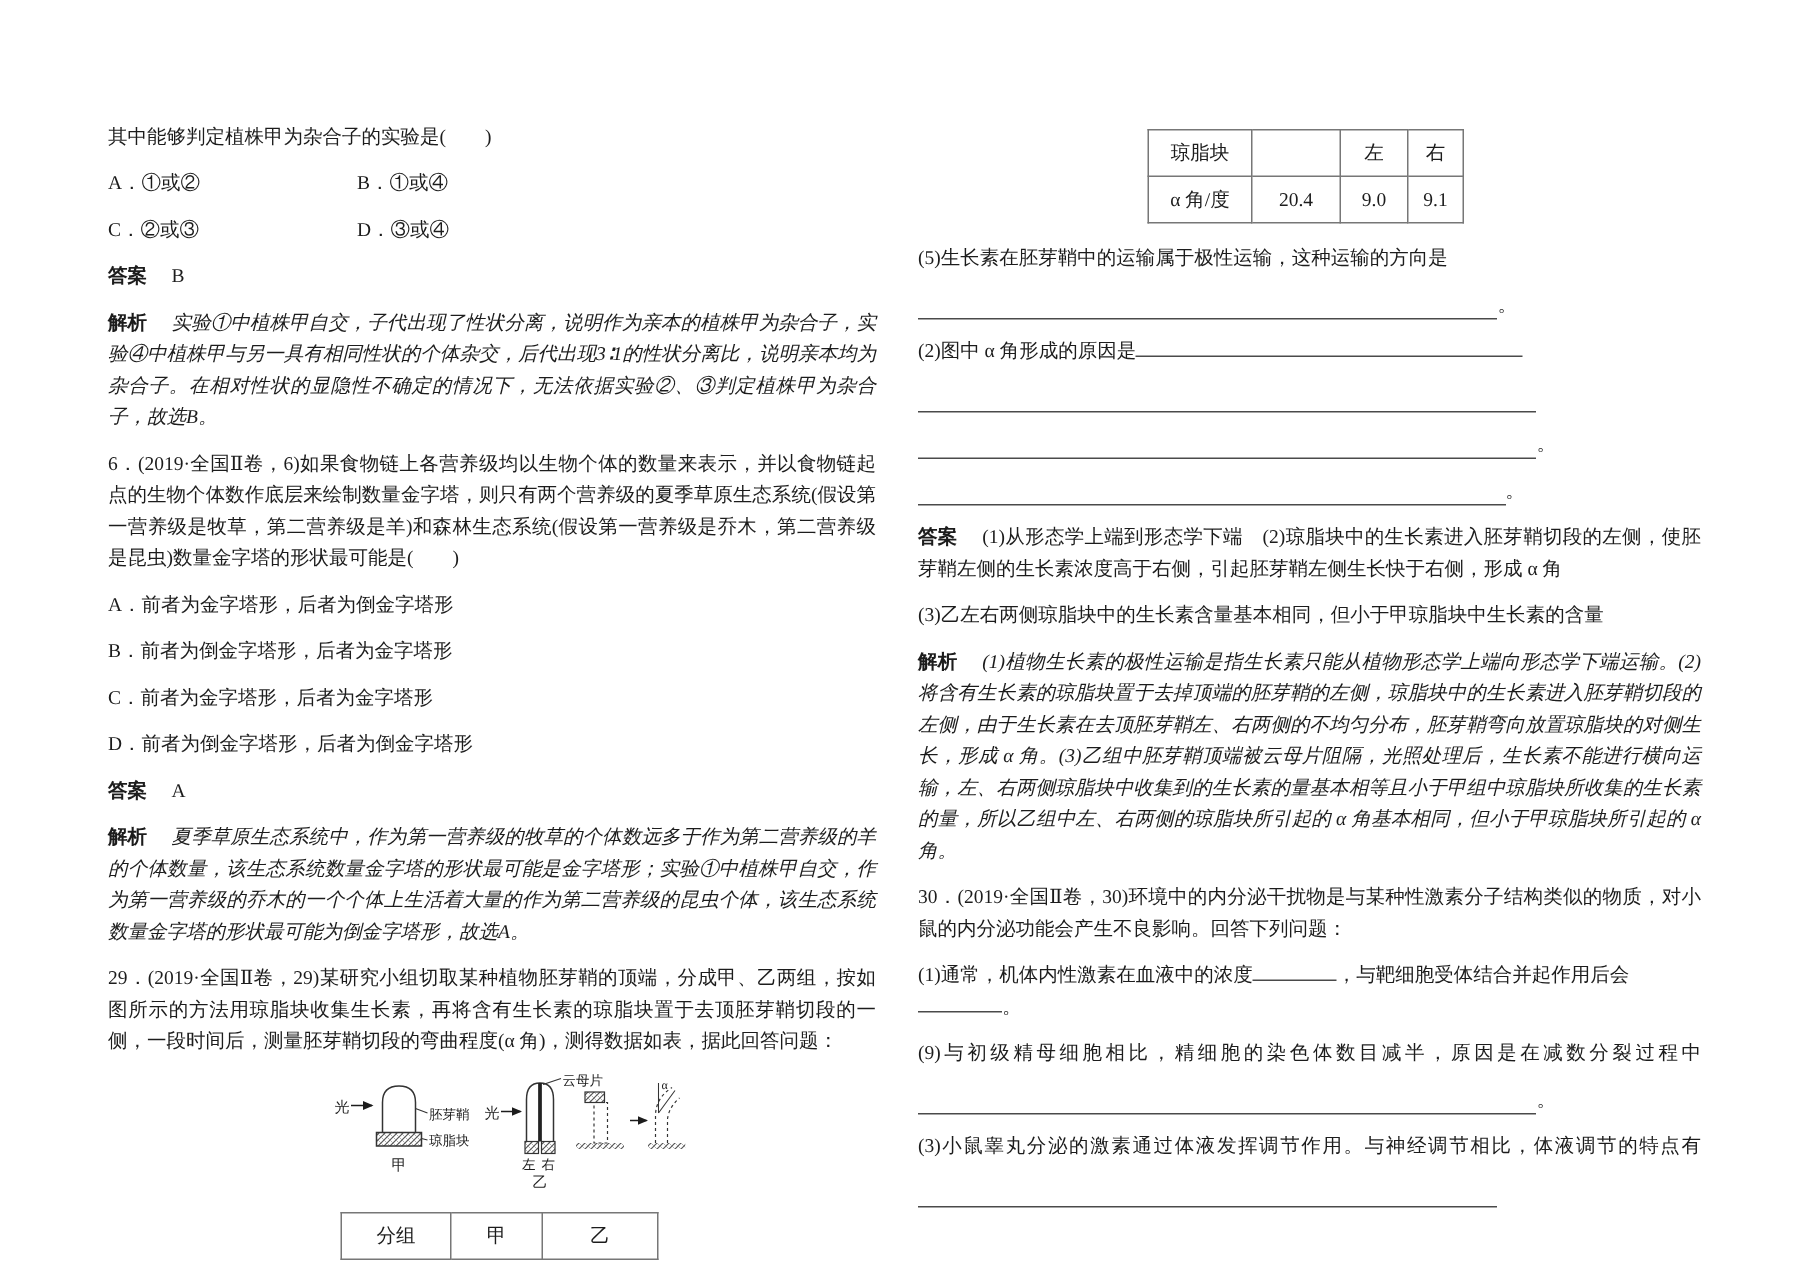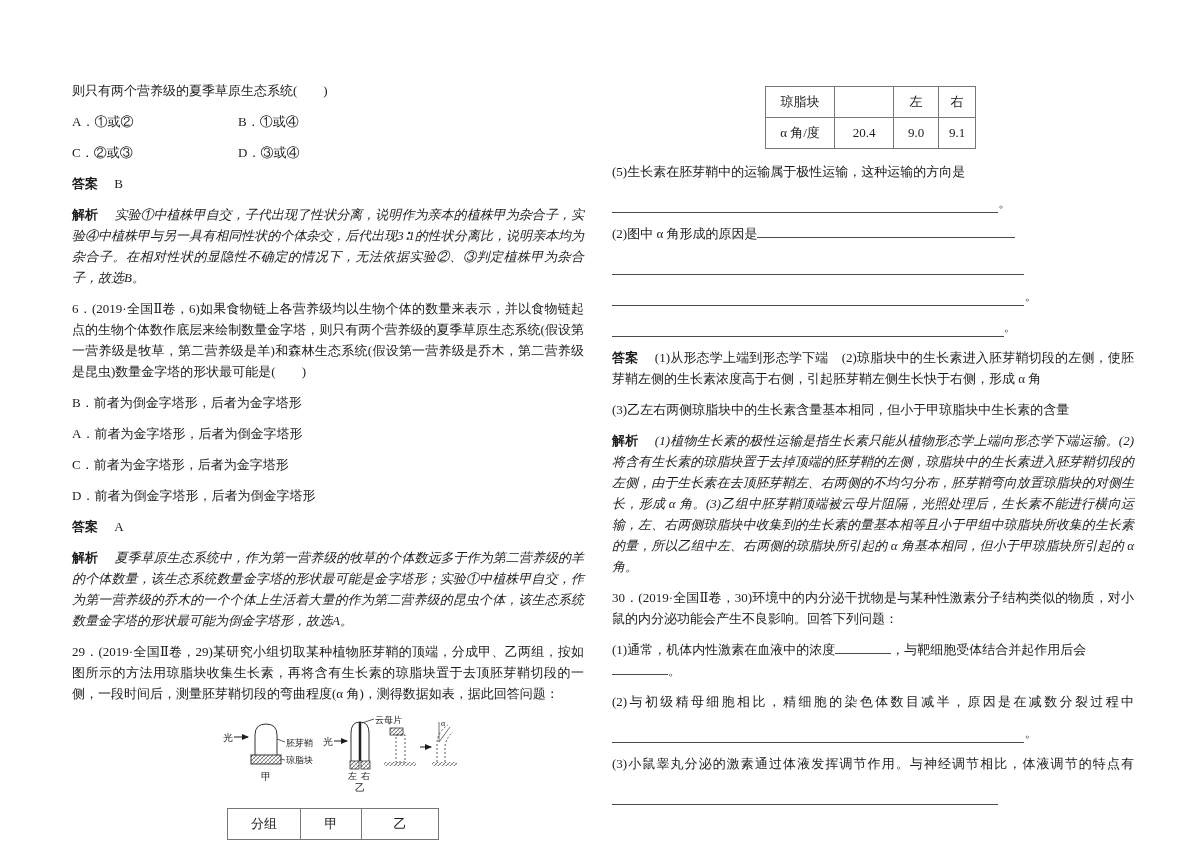--- a/index.html
+++ b/index.html
@@ -39,21 +39,21 @@
   .figure-wrap { margin:4px 0 10px 150px; }
   svg text { font-family:"Liberation Serif","DejaVu Serif",serif; fill:#1c1c1c; }
 
   .jline { text-align:justify; text-align-last:justify; line-height:21px; margin:0 0 10px 0; }
 </style>
 </head>
 <body>
 
 <div class="col" id="col-left">
 
-  <p class="para single">则只有两个营养级的夏季草原生态系统(　　)</p>
+  <p class="para single">其中能够判定植株甲为杂合子的实验是(　　)</p>
 
   <div class="opts-row">
     <span>A．①或②</span>
     <span>B．①或④</span>
   </div>
   <div class="opts-row">
     <span>C．②或③</span>
     <span>D．③或④</span>
   </div>
 
@@ -61,22 +61,22 @@
     <span class="lbl">答案</span>
     <span>B</span>
   </p>
 
   <p class="para">
     <span class="lbl">解析</span>
     <span class="kai">实验①中植株甲自交，子代出现了性状分离，说明作为亲本的植株甲为杂合子，实验④中植株甲与另一具有相同性状的个体杂交，后代出现3∶1的性状分离比，说明亲本均为杂合子。在相对性状的显隐性不确定的情况下，无法依据实验②、③判定植株甲为杂合子，故选B。</span>
   </p>
 
   <p class="para">6．(2019·全国Ⅱ卷，6)如果食物链上各营养级均以生物个体的数量来表示，并以食物链起点的生物个体数作底层来绘制数量金字塔，则只有两个营养级的夏季草原生态系统(假设第一营养级是牧草，第二营养级是羊)和森林生态系统(假设第一营养级是乔木，第二营养级是昆虫)数量金字塔的形状最可能是(　　)</p>
+  <p class="para single">A．前者为金字塔形，后者为倒金字塔形</p>
   <p class="para single">B．前者为倒金字塔形，后者为金字塔形</p>
-  <p class="para single">A．前者为金字塔形，后者为倒金字塔形</p>
   <p class="para single">C．前者为金字塔形，后者为金字塔形</p>
   <p class="para single">D．前者为倒金字塔形，后者为倒金字塔形</p>
 
   <p class="para single">
     <span class="lbl">答案</span>
     <span>A</span>
   </p>
 
   <p class="para">
     <span class="lbl">解析</span>
@@ -194,21 +194,21 @@
     <span class="lbl">解析</span>
     <span class="kai">(1)植物生长素的极性运输是指生长素只能从植物形态学上端向形态学下端运输。(2)将含有生长素的琼脂块置于去掉顶端的胚芽鞘的左侧，琼脂块中的生长素进入胚芽鞘切段的左侧，由于生长素在去顶胚芽鞘左、右两侧的不均匀分布，胚芽鞘弯向放置琼脂块的对侧生长，形成 α 角。(3)乙组中胚芽鞘顶端被云母片阻隔，光照处理后，生长素不能进行横向运输，左、右两侧琼脂块中收集到的生长素的量基本相等且小于甲组中琼脂块所收集的生长素的量，所以乙组中左、右两侧的琼脂块所引起的 α 角基本相同，但小于甲琼脂块所引起的 α 角。</span>
   </p>
 
   <p class="para">30．(2019·全国Ⅱ卷，30)环境中的内分泌干扰物是与某种性激素分子结构类似的物质，对小鼠的内分泌功能会产生不良影响。回答下列问题：</p>
 
   <p class="para single">
     <span>(1)通常，机体内性激素在血液中的浓度</span><span class="iblank" style="width:56px"></span><span>，与靶细胞受体结合并起作用后会</span><span class="iblank" style="width:56px"></span><span>。</span>
   </p>
 
-  <div class="jline">(2)与初级精母细胞相比，精细胞的染色体数目减半，原因是在减数分裂过程中</div>
+  <div class="jline">(9)与初级精母细胞相比，精细胞的染色体数目减半，原因是在减数分裂过程中</div>
   <div class="blankrow">
     <span class="bline" style="flex:0 0 79%"></span>
     <span>。</span>
   </div>
 
   <div class="jline">(3)小鼠睾丸分泌的激素通过体液发挥调节作用。与神经调节相比，体液调节的特点有</div>
   <div class="blankrow">
     <span class="bline" style="flex:0 0 74%"></span>
   </div>
 </div>

